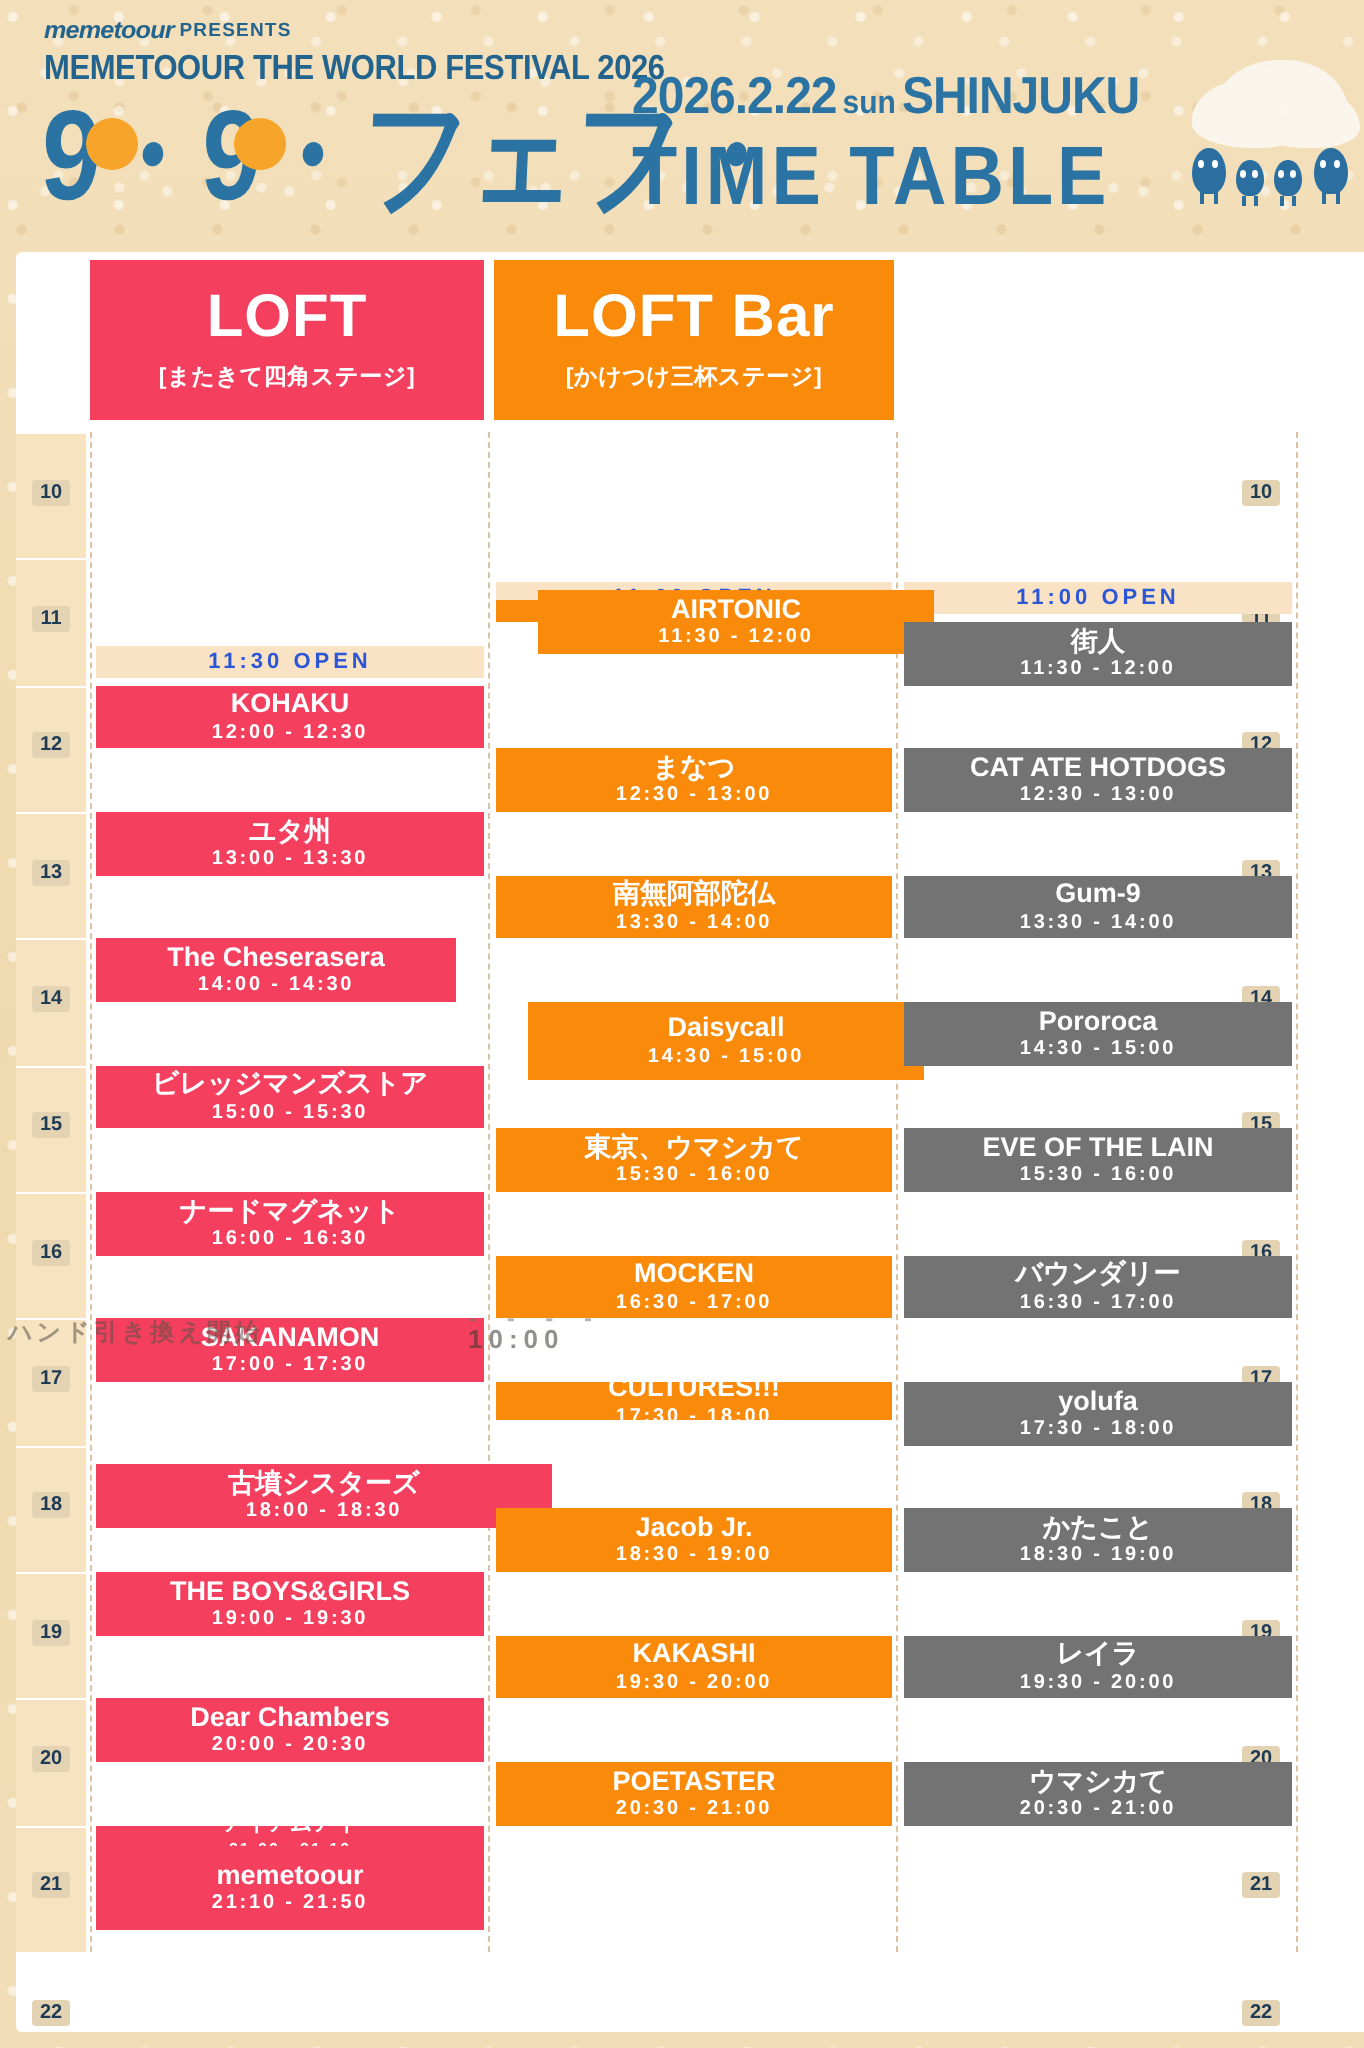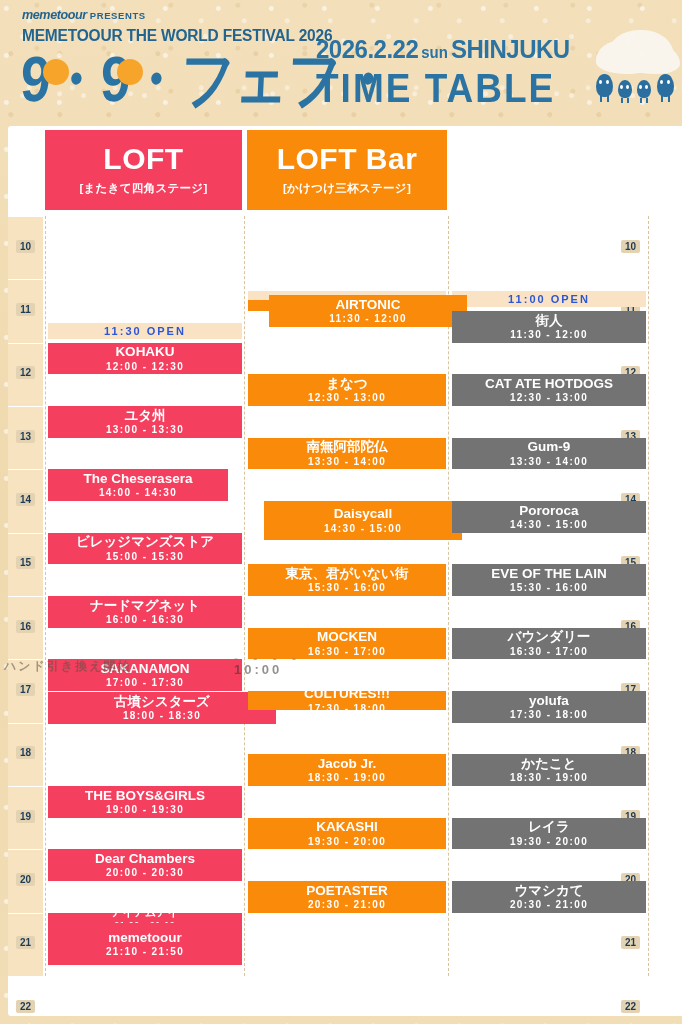--- a/index.html
+++ b/index.html
@@ -284,21 +284,21 @@
           <div class="atime">15:00 - 15:30</div>
         </div>
         <div class="blk c-loft" style="left: 40px; width: 194px; top: 380px; height: 31.6667px;">
           <div class="aname">ナードマグネット</div>
           <div class="atime">16:00 - 16:30</div>
         </div>
         <div class="blk c-loft" style="left: 40px; width: 194px; top: 443.333px; height: 31.6667px;">
           <div class="aname">SAKANAMON</div>
           <div class="atime">17:00 - 17:30</div>
         </div>
-        <div class="blk c-loft" style="left: 40px; width: 228px; top: 476px; height: 31.6667px;">
+        <div class="blk c-loft" style="left: 40px; width: 228px; top: 516px; height: 31.6667px;">
           <div class="aname">古墳シスターズ</div>
           <div class="atime">18:00 - 18:30</div>
         </div>
         <div class="blk c-loft" style="left: 40px; width: 194px; top: 570px; height: 31.6667px;">
           <div class="aname">THE BOYS&amp;GIRLS</div>
           <div class="atime">19:00 - 19:30</div>
         </div>
         <div class="blk c-loft" style="left: 40px; width: 194px; top: 633.333px; height: 31.6667px;">
           <div class="aname">Dear Chambers</div>
           <div class="atime">20:00 - 20:30</div>
@@ -325,21 +325,21 @@
         </div>
         <div class="blk c-bar" style="left: 240px; width: 198px; top: 221.667px; height: 31.6667px;">
           <div class="aname">南無阿部陀仏</div>
           <div class="atime">13:30 - 14:00</div>
         </div>
         <div class="blk c-bar" style="left: 240px; width: 198px; top: 285px; height: 39px; margin-left: 16px;">
           <div class="aname">Daisycall</div>
           <div class="atime">14:30 - 15:00</div>
         </div>
         <div class="blk c-bar" style="left: 240px; width: 198px; top: 348.333px; height: 31.6667px;">
-          <div class="aname">東京、君がいない街</div>
+          <div class="aname">東京、ウマシカて</div>
           <div class="atime">15:30 - 16:00</div>
         </div>
         <div class="blk c-bar" style="left: 240px; width: 198px; top: 411.667px; height: 31.6667px;">
           <div class="aname">MOCKEN</div>
           <div class="atime">16:30 - 17:00</div>
         </div>
         <div class="blk c-bar" style="left: 240px; width: 198px; top: 475px; height: 19px;">
           <div class="aname">CULTURES!!!</div>
           <div class="atime">17:30 - 18:00</div>
         </div>

